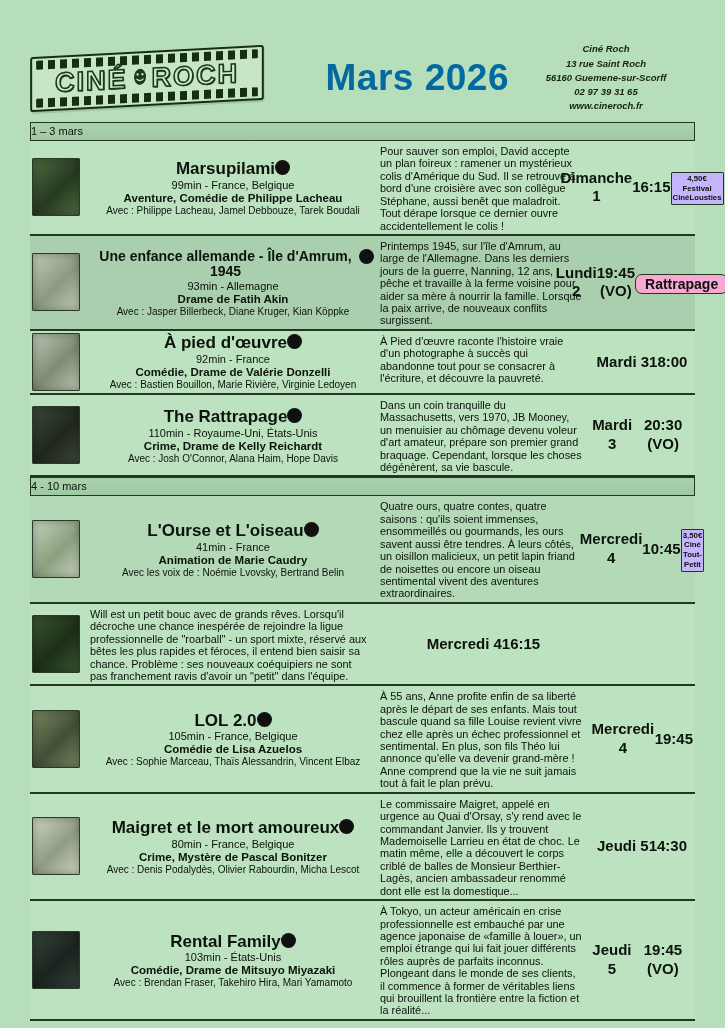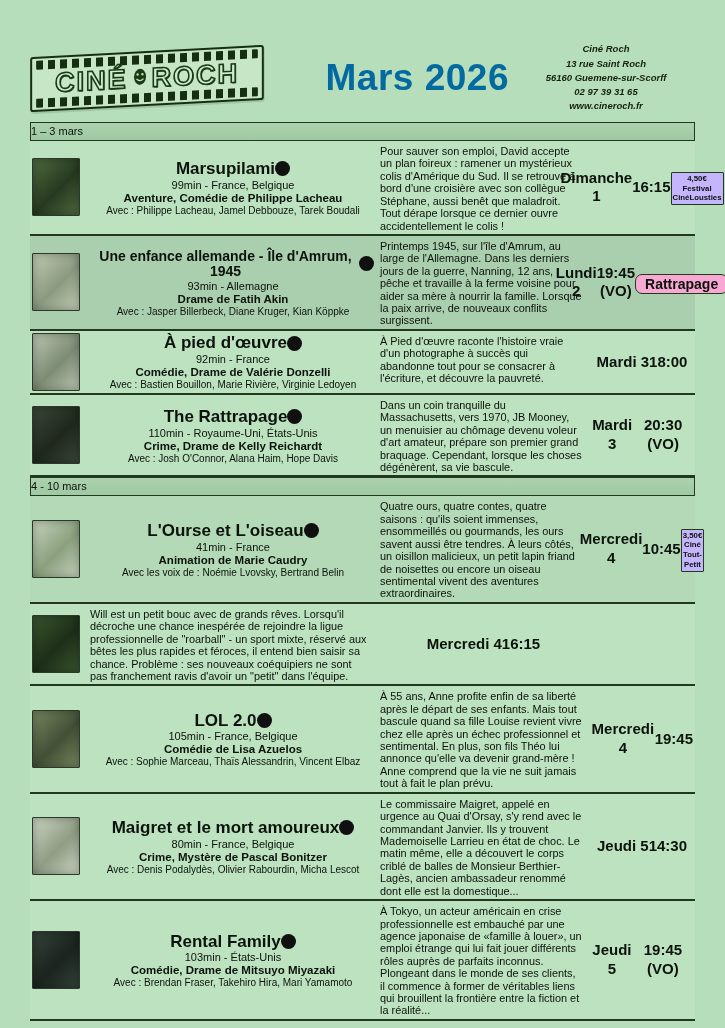--- a/index.html
+++ b/index.html
@@ -77,21 +77,21 @@
     width:46px;height:56px;
     border:1px solid #2a3a28;
     border-radius:1px;
     box-shadow:inset 0 0 8px #00000055;
   }
   .info-cell{
     text-align:center;
     padding:3px 4px 2px 4px;
     display:flex;flex-direction:column;justify-content:center;
   }
-  .title-line{display:flex;align-items:center;justify-content:center;}
+  .title-line{display:flex;align-items:flex-start;justify-content:center;}
   .movie-title{font-size:17px;font-weight:bold;line-height:1.05;}
   .movie-title.small{font-size:14px;}
   .age-badge{
     display:inline-flex;align-items:center;justify-content:center;
     width:15px;height:15px;border-radius:50%;
     background:#101010;color:#ffffff;
     font-size:8.5px;font-weight:bold;flex:0 0 auto;
   }
   .meta{font-size:11px;margin-top:1px;}
   .genre{font-size:11.5px;font-weight:bold;margin-top:1px;}

